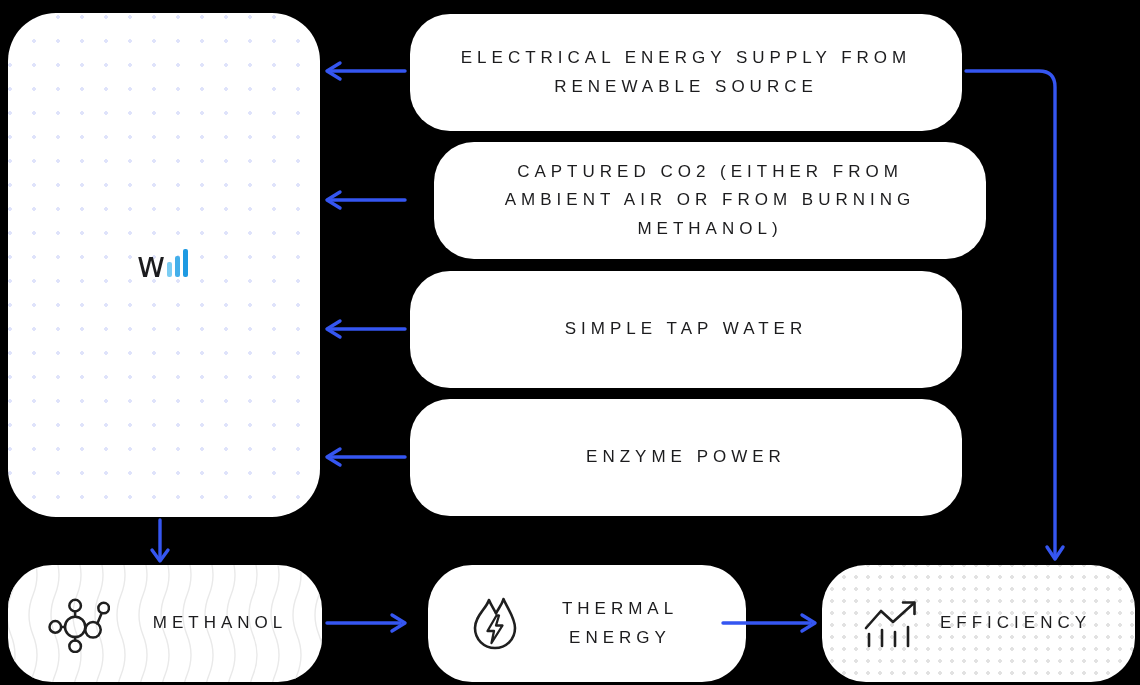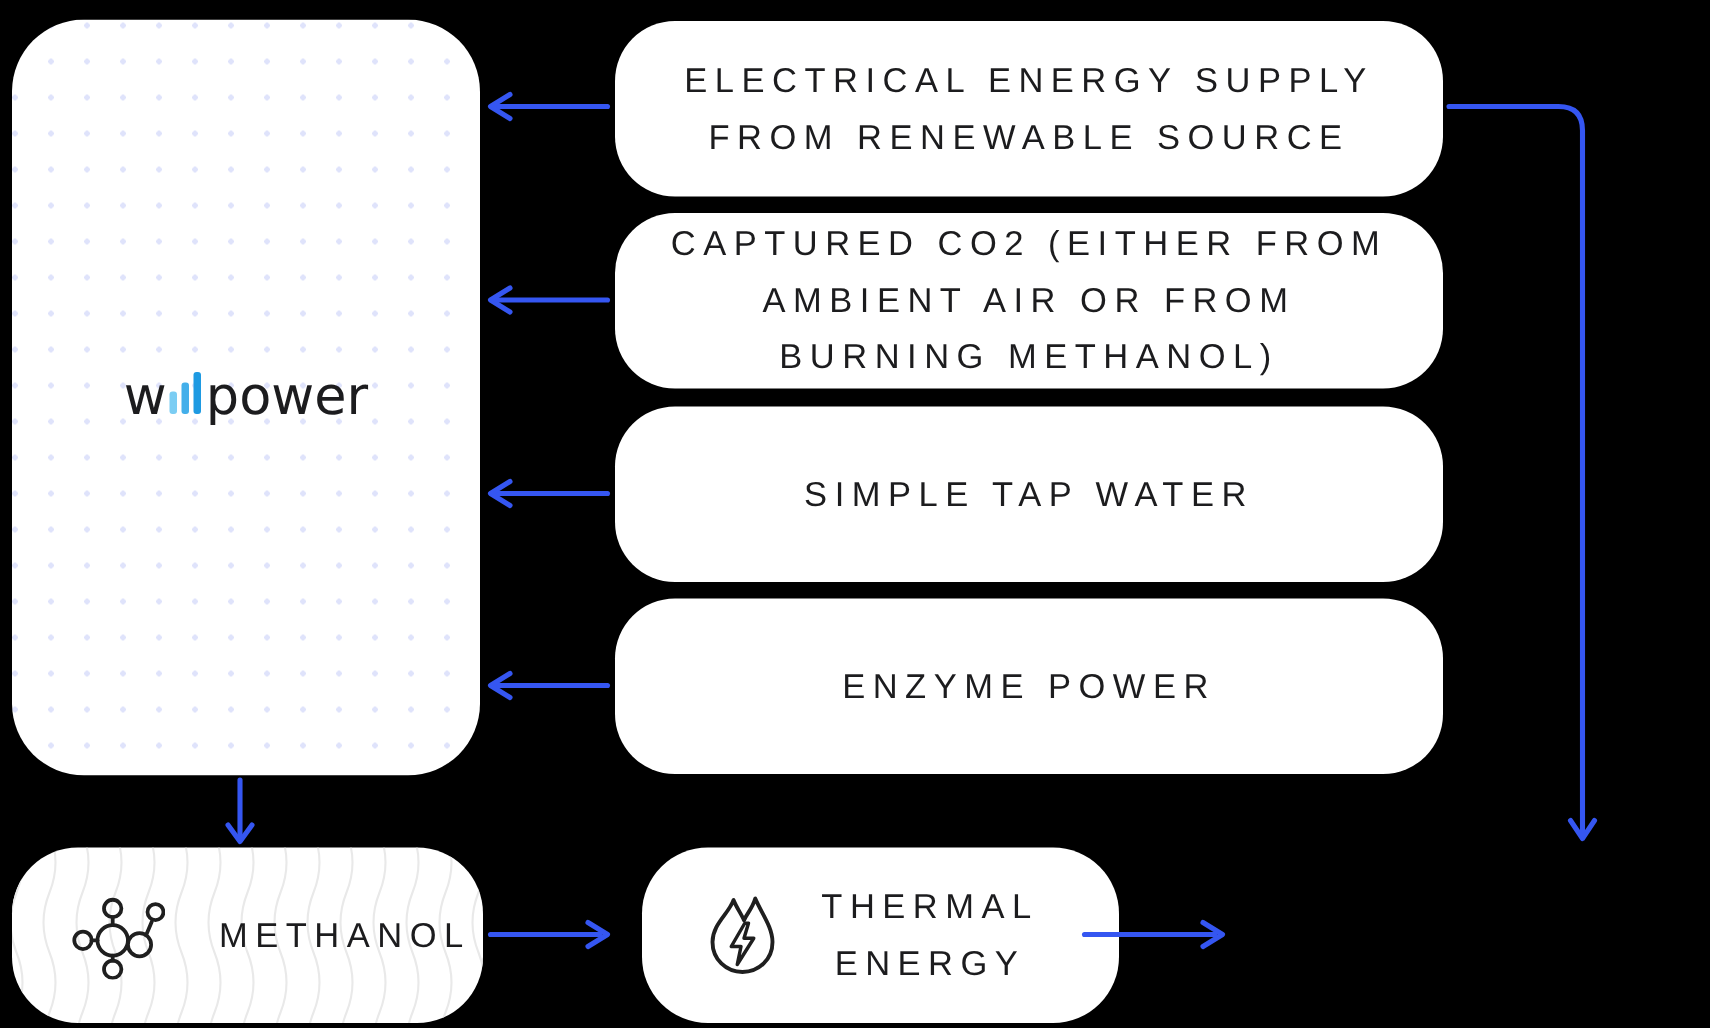--- a/index.html
+++ b/index.html
@@ -35,25 +35,25 @@
   .logo-bars .b1{height:15px;background:var(--logo-bar-1);}
   .logo-bars .b2{height:21px;background:var(--logo-bar-2);}
   .logo-bars .b3{height:28px;background:var(--logo-bar-3);}
   
   .input-box{
     position:absolute;left:410px;width:552px;height:117px;background:var(--box-bg);
     border-radius:40px;display:flex;align-items:center;justify-content:center;
     text-align:center;padding:0 30px;
   }
   .box-label{
-    font-size:23px;font-weight:500;letter-spacing:5px;line-height:1.65;
+    font-size:17px;font-weight:500;letter-spacing:5px;line-height:1.65;
     color:var(--text);text-transform:uppercase;
   }
   .input-box.pos-1{top:14px;}
-  .input-box.pos-2{top:142px;}
+  .input-box.pos-2{top:142px;margin-left:24px;}
   .input-box.pos-3{top:271px;}
   .input-box.pos-4{top:399px;align-items:center;}
   
   .output-box{
     position:absolute;top:565px;height:117px;background:var(--box-bg);
     border-radius:44px;display:flex;align-items:center;
     padding:0 28px 0 40px;overflow:hidden;
   }
   .output-box .box-label{flex:1;text-align:center;position:relative;}
   .box-methanol{left:8px;width:314px;gap:36px;}
@@ -77,21 +77,20 @@
 <div class="canvas">
 
   <div class="panel-main">
     <div class="logo">
       <span>w</span>
       <span class="logo-bars">
         <i class="b1"></i>
           <i class="b2"></i>
           <i class="b3"></i>
       </span>
-      <span>power</span>
     </div>
   </div>
 
   <div class="input-box pos-1">
     <div class="box-label">ELECTRICAL ENERGY SUPPLY FROM RENEWABLE SOURCE</div>
   </div>
   <div class="input-box pos-2">
     <div class="box-label">CAPTURED CO2 (EITHER FROM AMBIENT AIR OR FROM BURNING METHANOL)</div>
   </div>
   <div class="input-box pos-3">
@@ -139,20 +138,33 @@
   <div class="output-box box-thermal">
     <span class="box-icon">
       <svg width="54" height="62" viewBox="0 0 54 62">
         <path d="M21 7 C 18 16 7 23 7 35 C 7 46.5 16 55 27 55 C 38 55 47 46.5 47 35 C 47 25 39.5 15.5 35.5 6 C 33.5 13 29.5 16.5 28 20.5 C 26 16 23 12 21 7 Z"></path>
         <path d="M28.5 22.5 L19.5 38 L26 38 L23.5 50 L34.5 32.5 L28 32.5 L31 22.5 Z" stroke-width="2.3"></path>
       </svg>
     </span>
     <div class="box-label">THERMAL ENERGY</div>
   </div>
 
+  <div class="output-box box-efficiency">
+    <span class="box-icon">
+      <svg width="62" height="52" viewBox="0 0 62 52">
+        <line x1="7" y1="36" x2="7" y2="48"></line>
+        <line x1="20" y1="32" x2="20" y2="48"></line>
+        <line x1="33" y1="34" x2="33" y2="48"></line>
+        <line x1="46" y1="29" x2="46" y2="48"></line>
+        <path d="M4 30 L19 13 L31 24 L52 5"></path>
+        <path d="M41 4.5 L52.5 4.5 L52.5 16"></path>
+      </svg>
+    </span>
+    <div class="box-label">EFFICIENCY</div>
+  </div>
 
   <svg class="arrows" width="1140" height="685" viewBox="0 0 1140 685" aria-hidden="true">
     <g>
       <path d="M405 71 H330"></path>
         <path d="M340 63 L327 71 L340 79"></path>
     </g>
     <g>
       <path d="M405 200 H330"></path>
         <path d="M340 192 L327 200 L340 208"></path>
     </g>

